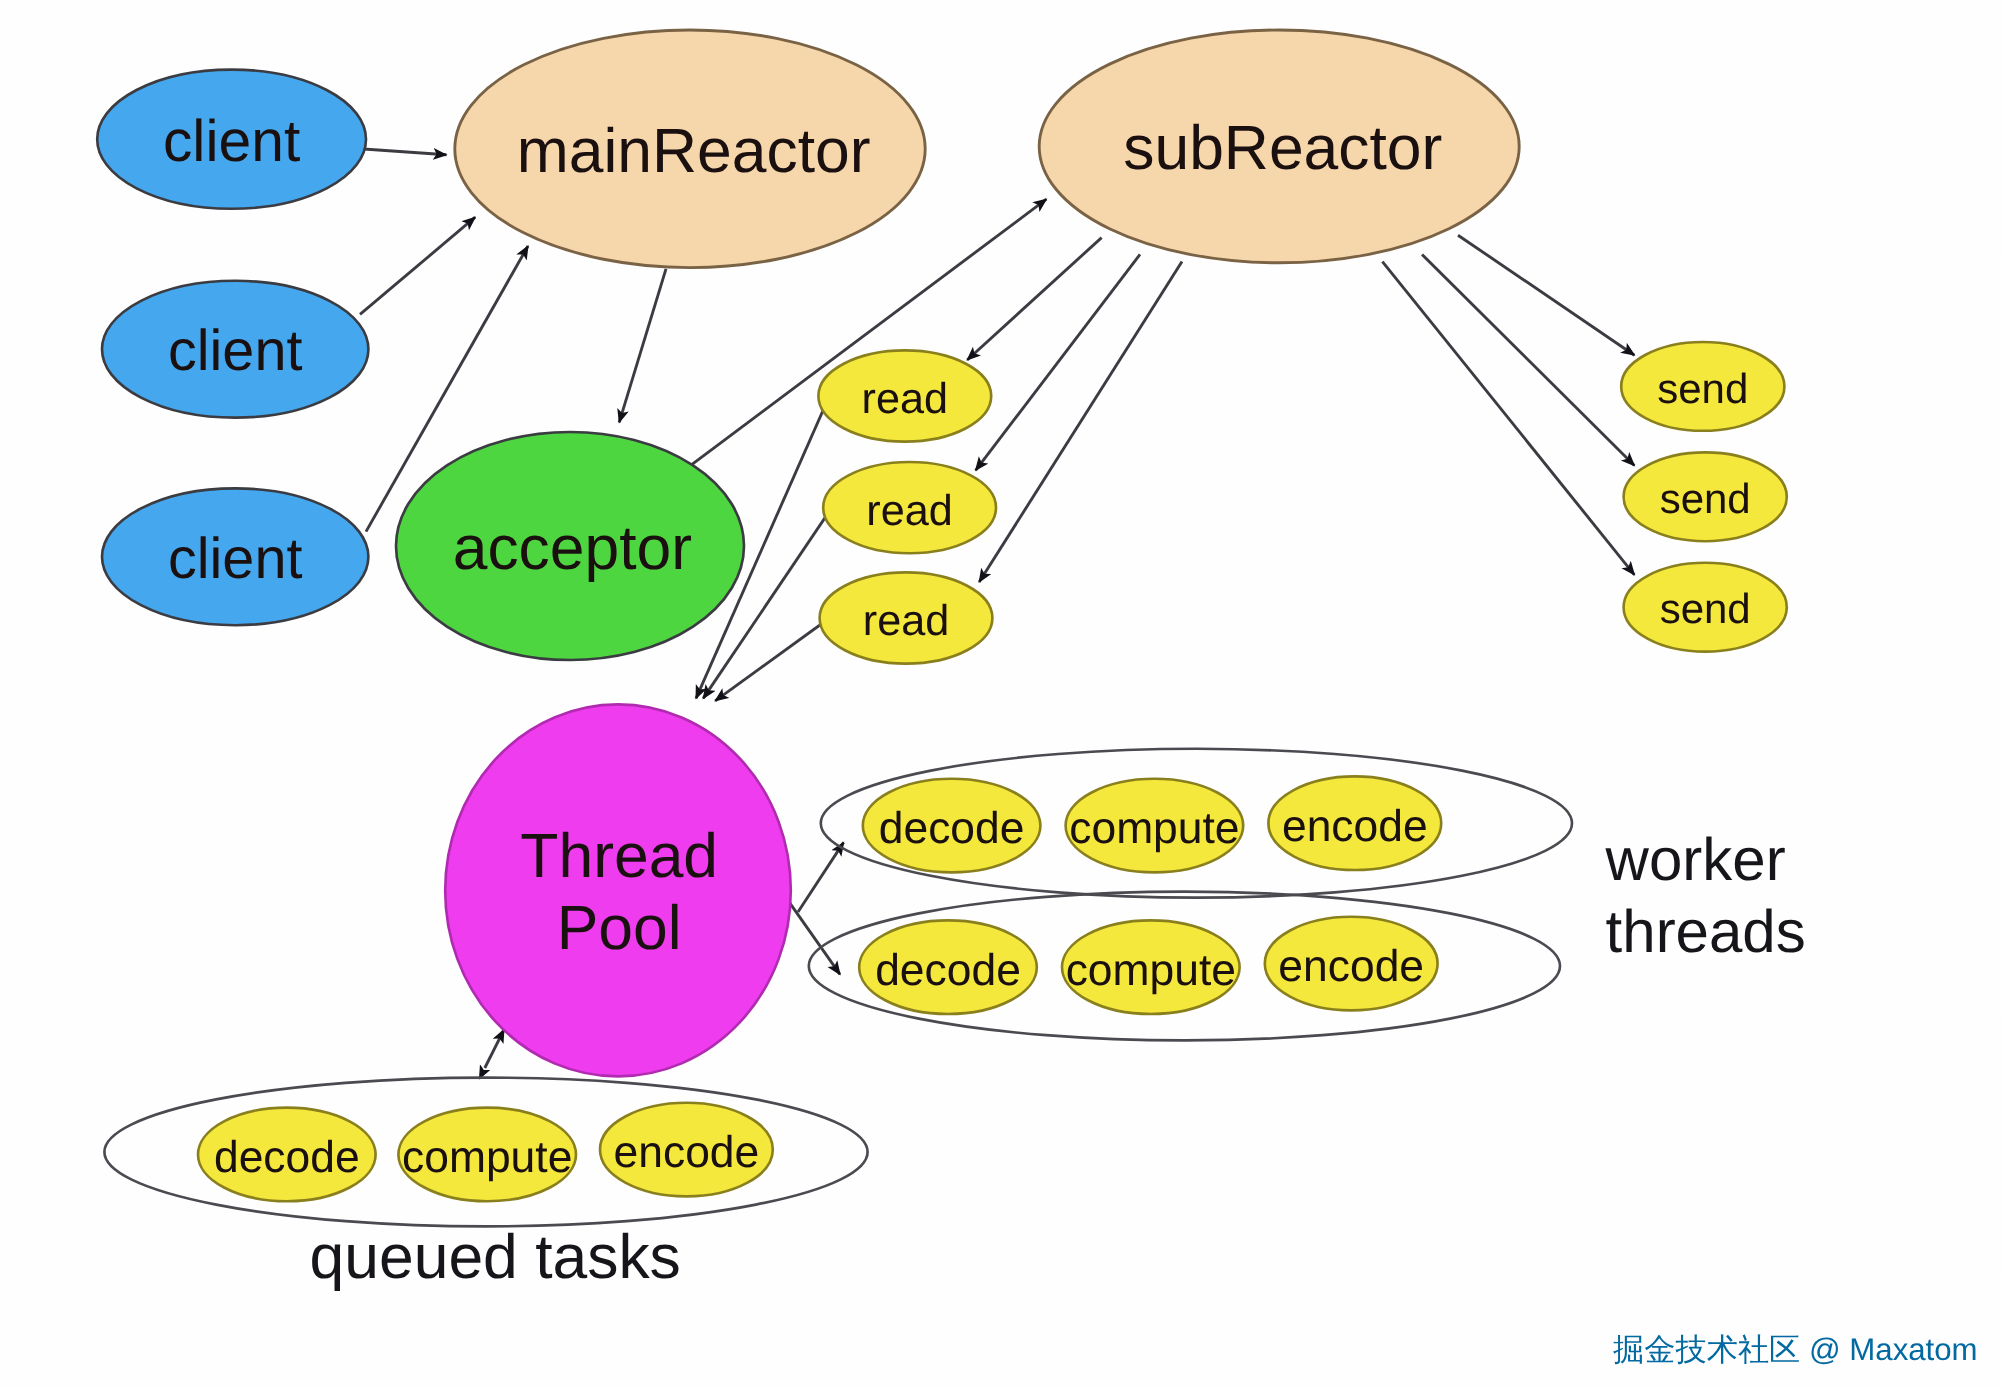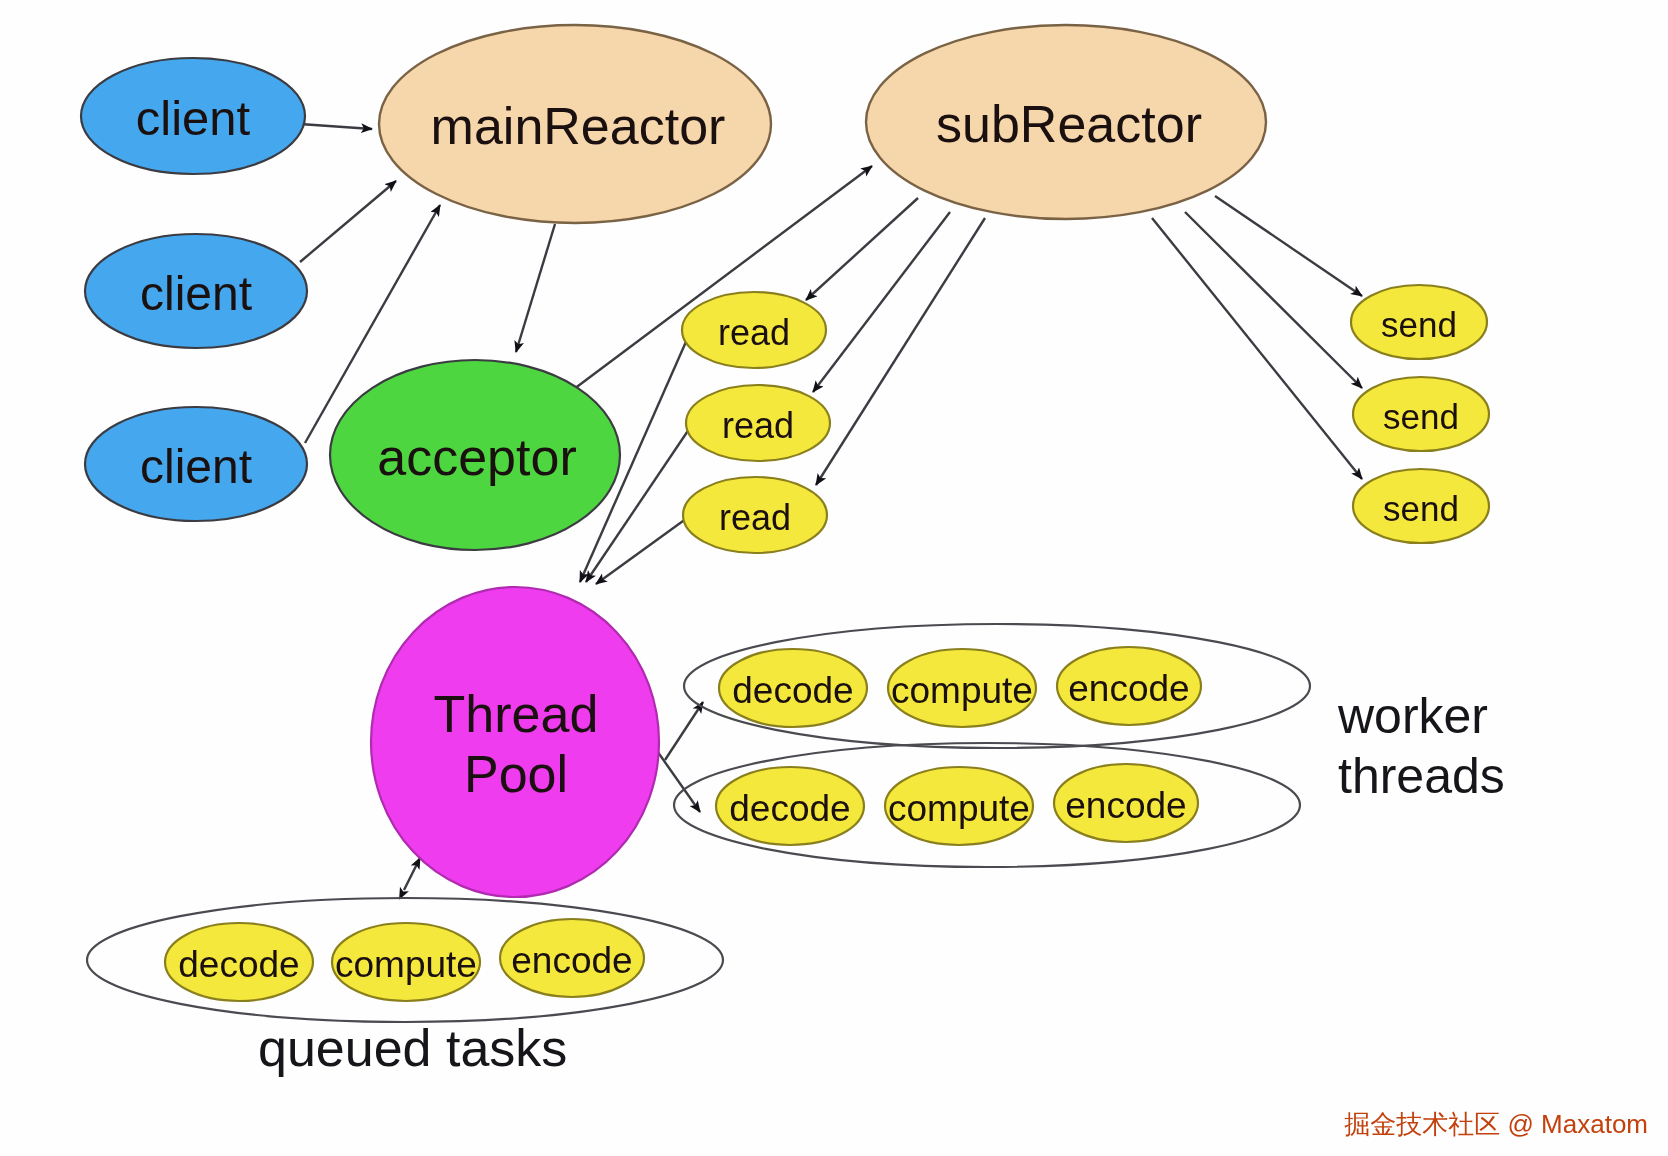--- a/index.html
+++ b/index.html
@@ -53,21 +53,21 @@
     color: rgba(130,130,130,0.45);
     font-family: "Liberation Sans", sans-serif;
     font-size: 31px;
     letter-spacing: 0.5px;
     white-space: nowrap;
     pointer-events: none;
   }
   .watermark-corner {
     position: absolute;
     z-index: 4;
-    color: #c2410c;
+    color: #0369a1;
     font-family: "Liberation Sans", sans-serif;
     font-size: 26px;
     white-space: nowrap;
     pointer-events: none;
   }
 </style>
 </head>
 <body>
 
 <div id="canvas">

